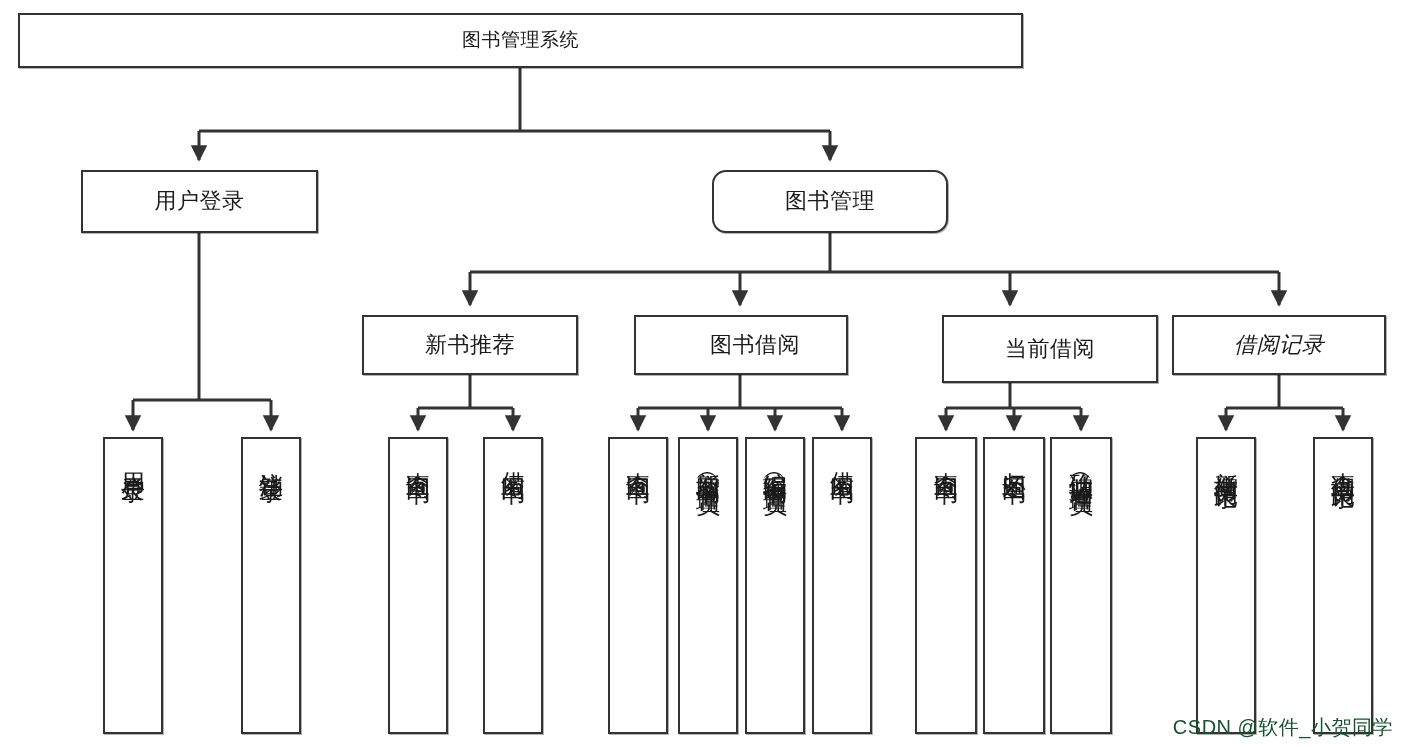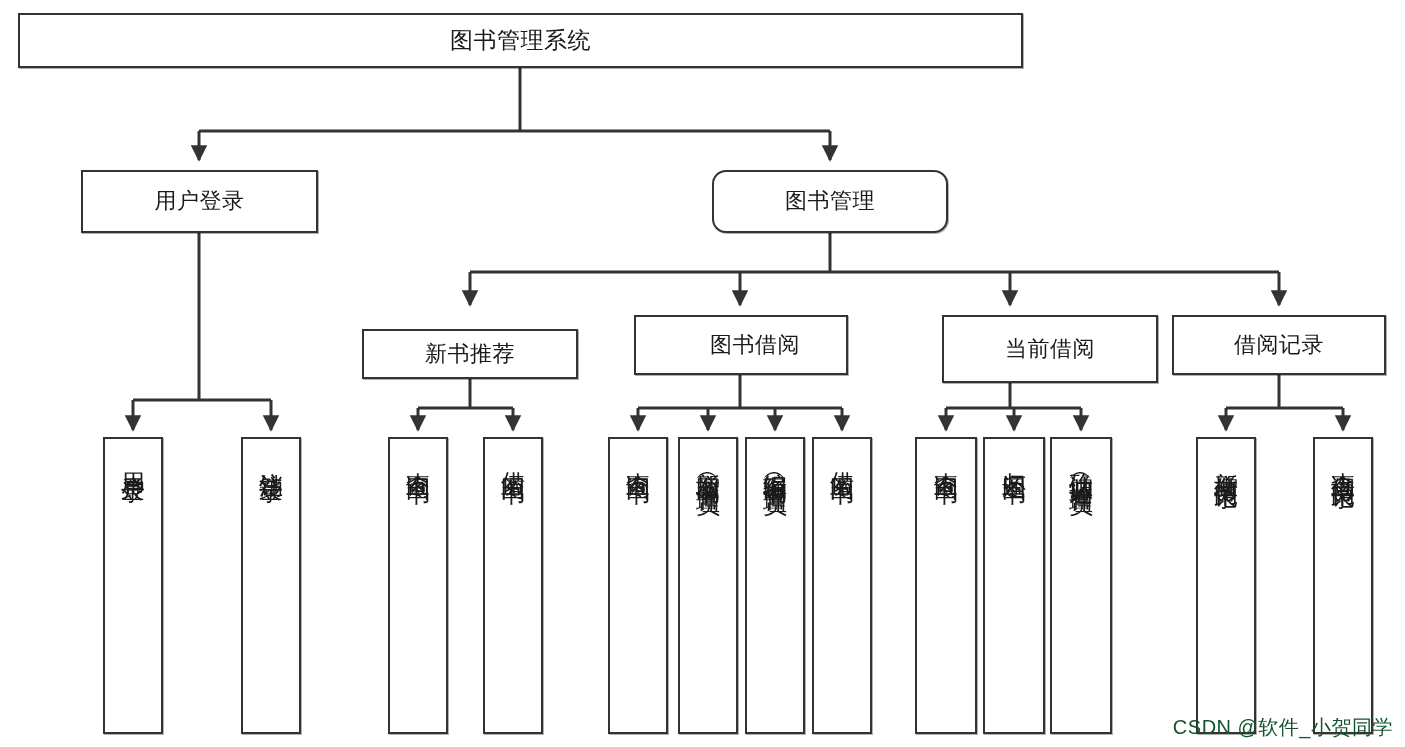--- a/index.html
+++ b/index.html
@@ -40,21 +40,21 @@
   .node .label {
     display: block;
     line-height: 1.28;
     letter-spacing: 0.5px;
     color: #1a1a1a;
   }
   .node.horizontal .label {
     font-size: 22px;
   }
   .node.root .label {
-    font-size: 23px;
+    font-size: 19px;
   }
   .node.vertical {
     align-items: flex-start;
     padding-top: 14px;
   }
   .node.vertical .label {
     writing-mode: vertical-rl;
     text-orientation: upright;
     font-size: 24px;
     line-height: 1.0;
@@ -131,33 +131,33 @@
   </div>
 
   <div class="node horizontal" style="left:81px; top:170px; width:237px; height:63px;">
     <span class="label">用户登录</span>
   </div>
 
   <div class="node horizontal" style="left:712px; top:170px; width:236px; height:63px;border-radius:14px;">
     <span class="label">图书管理</span>
   </div>
 
-  <div class="node horizontal" style="left:362px; top:329px; width:216px; height:50px;font-family:Liberation Serif, serif;">
+  <div class="node horizontal" style="left:362px; top:315px; width:216px; height:60px;font-family:Liberation Serif, serif;">
     <span class="label">新书推荐</span>
   </div>
 
   <div class="node horizontal" style="left:634px; top:315px; width:214px; height:60px;padding-left:28px;">
     <span class="label">图书借阅</span>
   </div>
 
   <div class="node horizontal" style="left:942px; top:315px; width:216px; height:68px;">
     <span class="label">当前借阅</span>
   </div>
 
-  <div class="node horizontal" style="left:1172px; top:315px; width:214px; height:60px;">
+  <div class="node horizontal" style="left:1172px; top:315px; width:214px; height:60px;font-style:italic;">
     <span class="label">借阅记录</span>
   </div>
 
   <div class="node vertical" style="left:103px; top:437px; width:60px; height:297px;">
     <span class="label">用户登录</span>
   </div>
 
   <div class="node vertical" style="left:241px; top:437px; width:60px; height:297px;">
     <span class="label">注销登录</span>
   </div>

